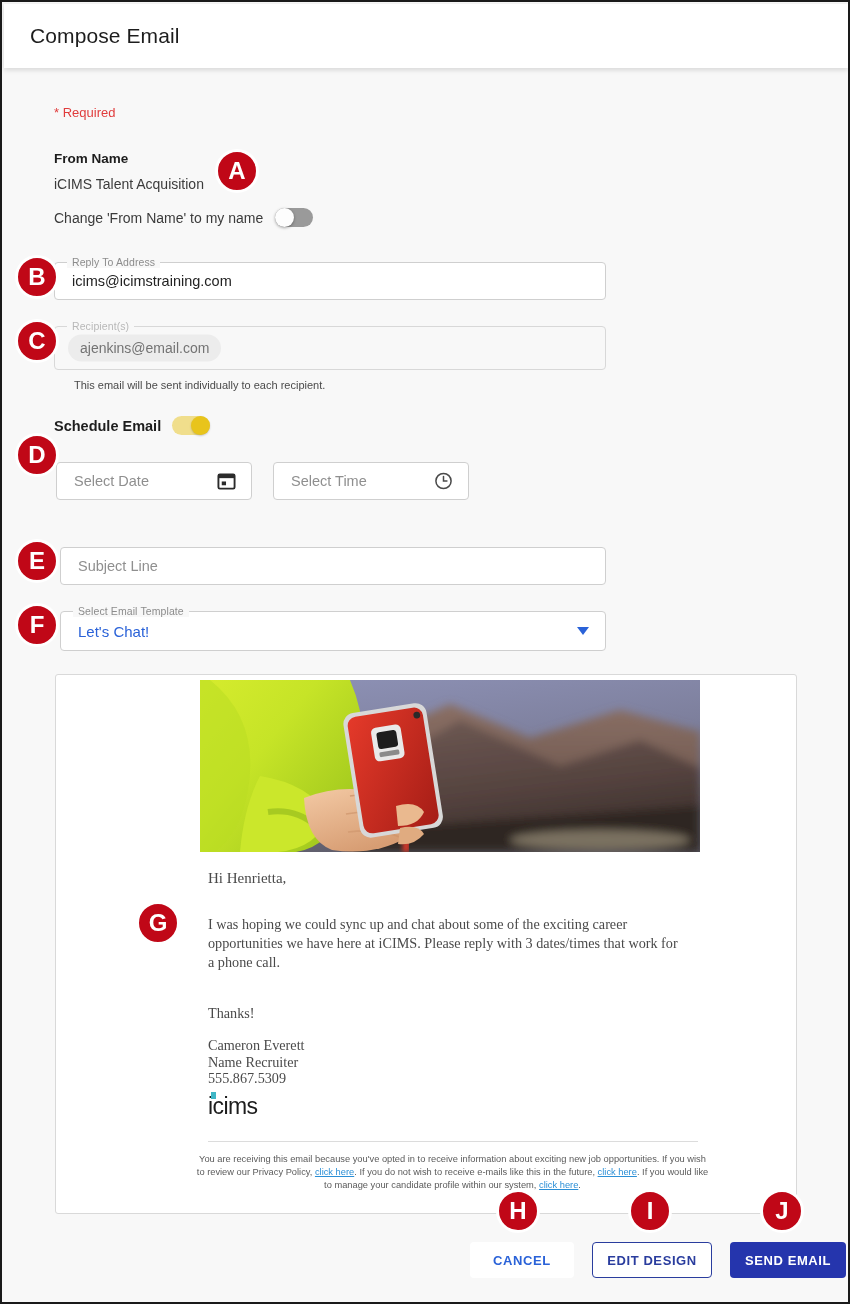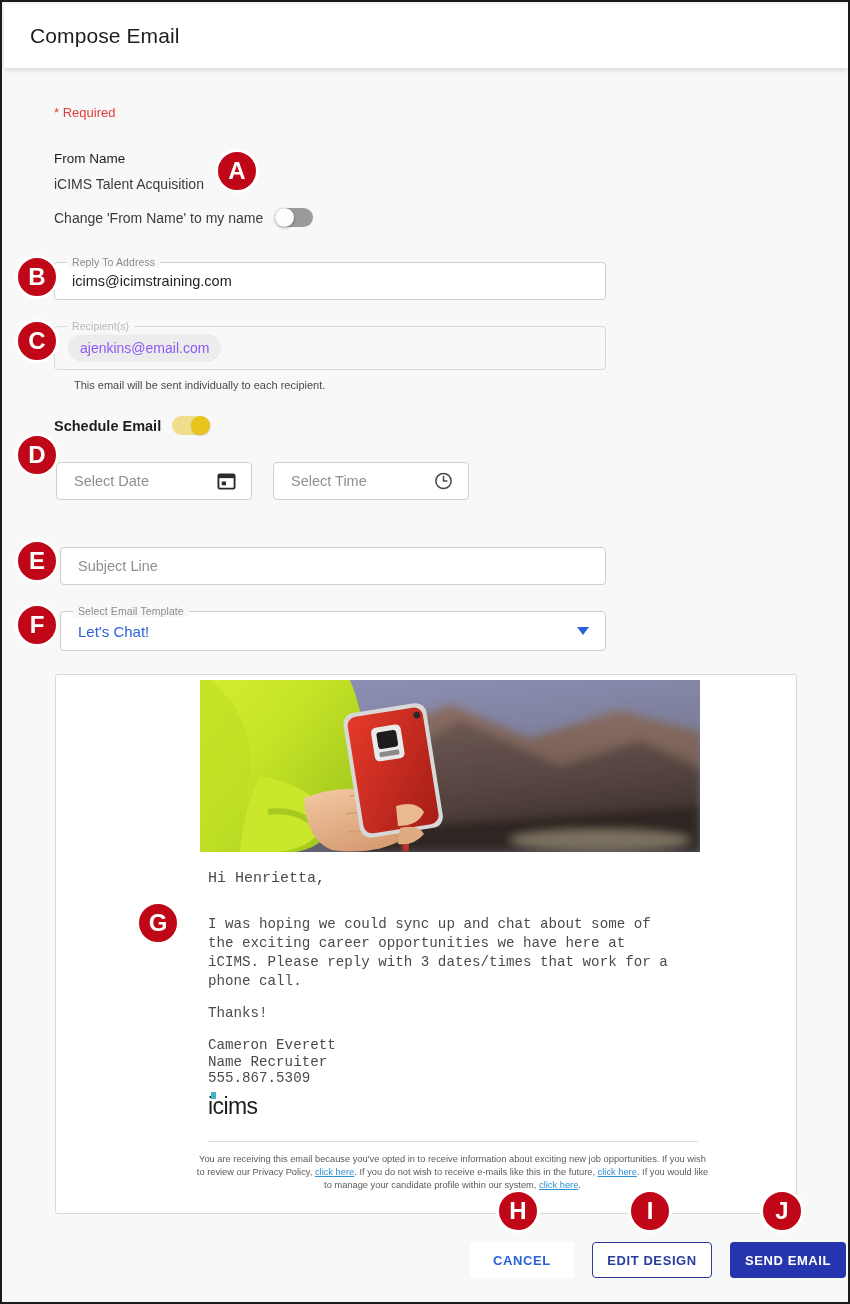--- a/index.html
+++ b/index.html
@@ -36,21 +36,21 @@
     background: #f8f8f8;
   }
 
   .required-note {
     position: absolute; left: 50px; top: 33px;
     font-size: 13px; color: #e03c3c;
   }
 
   .from-label {
     position: absolute; left: 50px; top: 79px;
-    font-size: 13.5px; font-weight: normal; color: #1d1d1d;
+    font-size: 13.5px; font-weight: bold; color: #1d1d1d;
   }
   .from-value {
     position: absolute; left: 50px; top: 104px;
     font-size: 14px; color: #3b3b3b;
   }
   .change-row {
     position: absolute; left: 50px; top: 136px;
     display: flex; align-items: center; gap: 12px;
   }
   .change-label { font-size: 14px; color: #3b3b3b; }
@@ -90,21 +90,21 @@
     font-size: 14.5px; color: #222222;
   }
   .field-value.placeholder { color: #8f8f8f; }
   .field-value.link-blue { color: #2a62d8; font-size: 15px; }
 
   .chip {
     position: absolute; left: 13px; top: 50%;
     transform: translateY(-50%);
     background: #ececec; border-radius: 14px;
     padding: 5px 12px 6px 12px;
-    font-size: 14px; color: #8b5cf6; text-align: center;
+    font-size: 14px; color: #737373; text-align: center;
   }
 
   .helper-text {
     position: absolute; left: 70px; top: 307px;
     font-size: 11px; color: #4a4a4a;
   }
 
   .schedule-row {
     position: absolute; left: 50px; top: 344px;
     display: flex; align-items: center; gap: 11px;
@@ -137,21 +137,21 @@
   .hero {
     position: absolute; left: 144px; top: 5px;
     width: 500px; height: 172px;
     overflow: hidden;
     background: #6d6f84;
   }
   .hero svg { display: block; }
 
   .etext {
     position: absolute;
-    font-family: Liberation Mono, monospace;
+    font-family: Liberation Serif, serif;
     color: #4a4a4a;
   }
   .e-greeting { left: 152px; top: 195px; font-size: 15px; }
   .e-body {
     left: 152px; top: 240px; width: 470px;
     font-size: 14.2px; line-height: 19px;
   }
   .e-thanks { left: 152px; top: 330px; font-size: 14.2px; }
   .e-sig { left: 152px; top: 362px; font-size: 14.2px; line-height: 16.5px; }
   .e-logo {

